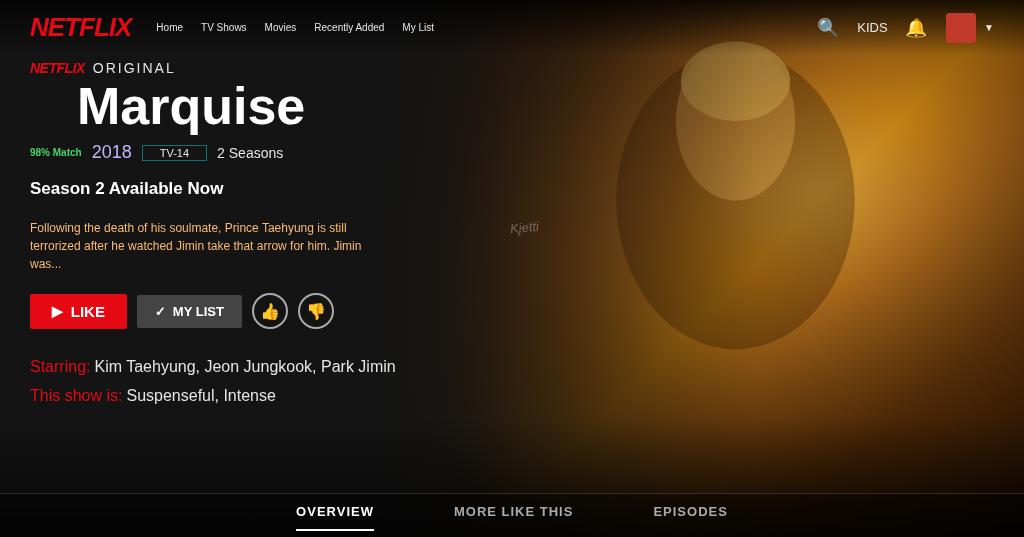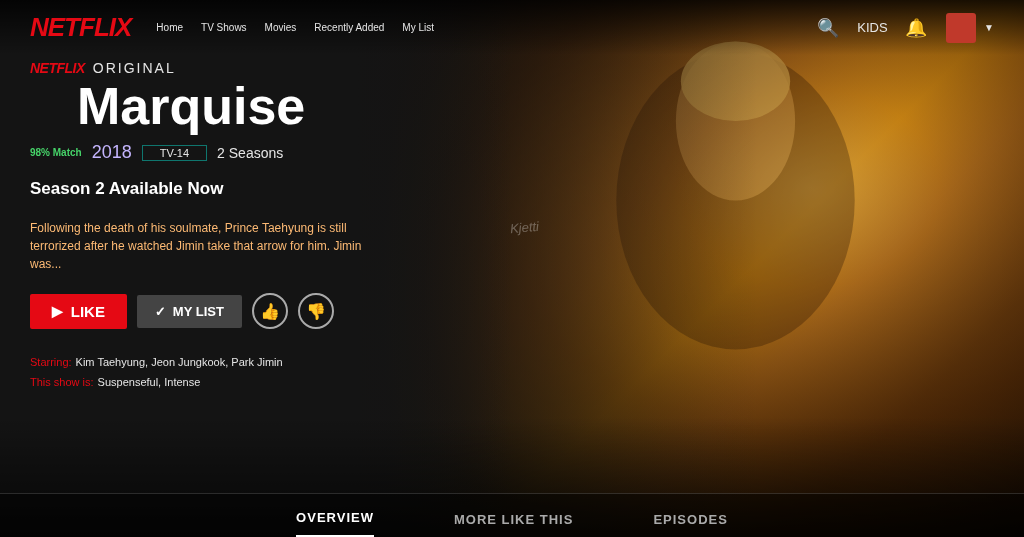--- a/index.html
+++ b/index.html
@@ -207,21 +207,21 @@
       border: 2px solid #aaa;
       background: transparent;
       color: #fff;
       font-size: 16px;
       cursor: pointer;
       display: flex;
       align-items: center;
       justify-content: center;
     }
     .show-details {
-      font-size: 11px;
+      font-size: 16px;
       line-height: 1.8;
       color: #aaa;
     }
     .show-details .value {
       color: #e5e5e5;
     }
     .show-details .detail-row {
       display: flex;
       gap: 4px;
     }
@@ -232,21 +232,21 @@
     
     .bottom-tabs {
       position: absolute;
       bottom: 0;
       left: 0;
       right: 0;
       height: 44px;
       border-top: 1px solid rgba(255,255,255,0.15);
       display: flex;
       justify-content: center;
-      align-items: flex-end;
+      align-items: flex-start;
       gap: 80px;
       background: rgba(0,0,0,0.4);
       z-index: 10;
     }
     .tab-item {
       color: #aaa;
       font-size: 13px;
       font-weight: 600;
       letter-spacing: 1px;
       cursor: pointer;

